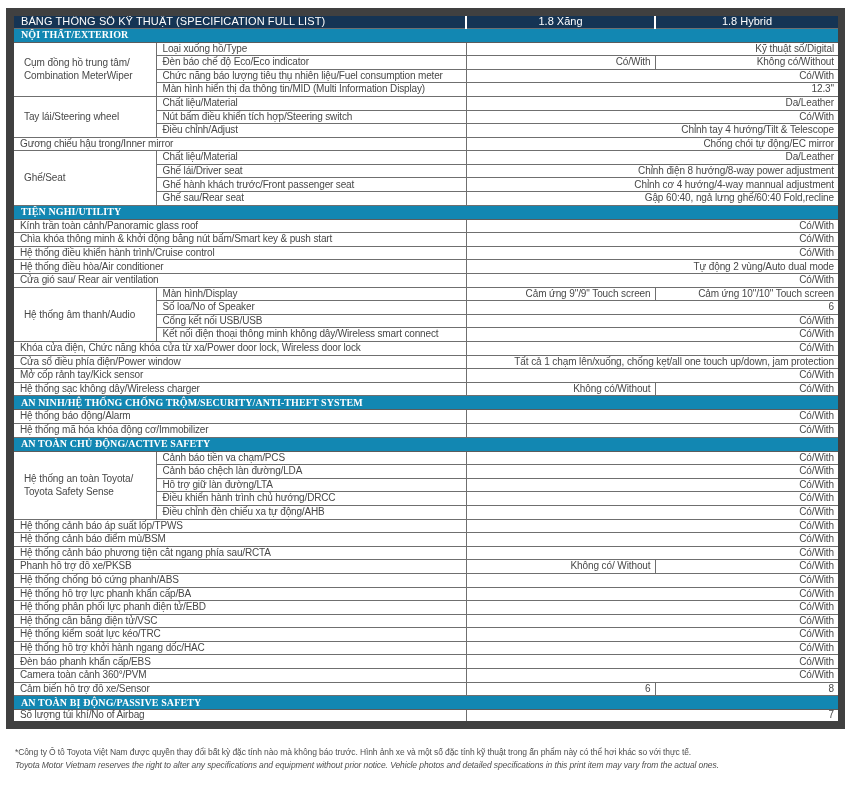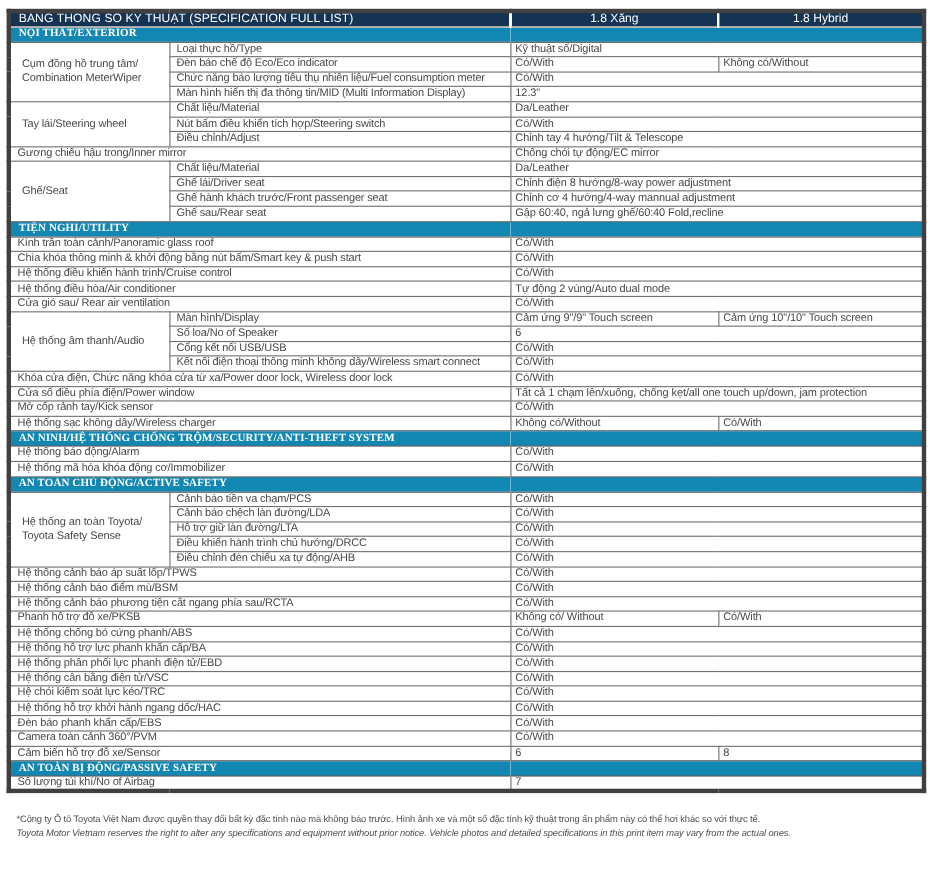--- a/index.html
+++ b/index.html
@@ -10,21 +10,21 @@
     font-family: "Liberation Sans", sans-serif;
   }
   .page { width: 845px; padding: 8px 7px 0 6px; }
 
   table.spec {
     width: 832px;
     border-collapse: collapse;
     table-layout: fixed;
     font-size: 10px;
     color: #484848;
-    border: 4px solid #404040;
+    border: 8px solid #404040;
   }
   col.c-group  { width: 146px; }
   col.c-feat   { width: 310px; }
   col.c-xang   { width: 189px; }
   col.c-hybrid { width: 187px; }
 
   .spec td, .spec th {
     border: 1px solid #6f6f6f;
     padding: 0 4px;
     height: 13.6px;
@@ -65,21 +65,21 @@
     letter-spacing: -0.1px;
     margin-left: 14px;
   }
   td.feature {
     white-space: nowrap;
     text-align: left;
     padding-left: 6px;
     letter-spacing: -0.15px;
   }
   td.val {
-    text-align: left;
+    text-align: right;
     white-space: nowrap;
     letter-spacing: -0.1px;
   }
   tr.sub-row td { border-top-color: #9d9d9d; }
 
   .footnote {
     width: 832px;
     margin-top: 17px;
     padding-left: 9px;
     font-size: 8.5px;
@@ -107,21 +107,21 @@
         <th class="model-col">1.8 Hybrid</th>
       </tr>
     </thead>
     <tbody>
         <tr class="section-row">
           <td class="section-title" colspan="2">NỘI THẤT/EXTERIOR</td>
           <td class="section-rest" colspan="2"></td>
         </tr>
         <tr class="major-row">
           <td class="group-cell" rowspan="4">Cụm đồng hồ trung tâm/ Combination MeterWiper</td>
-          <td class="feature" colspan="1">Loại thực hồ/Type</td>
+          <td class="feature" colspan="1">Loại xuống hồ/Type</td>
           <td class="val" colspan="2">Kỹ thuật số/Digital</td>
         </tr>
         <tr class="sub-row">
           <td class="feature" colspan="1">Đèn báo chế độ Eco/Eco indicator</td>
           <td class="val">Có/With</td>
           <td class="val">Không có/Without</td>
         </tr>
         <tr class="sub-row">
           <td class="feature" colspan="1">Chức năng báo lượng tiêu thụ nhiên liệu/Fuel consumption meter</td>
           <td class="val" colspan="2">Có/With</td>
@@ -287,21 +287,21 @@
         </tr>
         <tr class="major-row">
           <td class="feature" colspan="2">Hệ thống phân phối lực phanh điện tử/EBD</td>
           <td class="val" colspan="2">Có/With</td>
         </tr>
         <tr class="major-row">
           <td class="feature" colspan="2">Hệ thống cân bằng điện tử/VSC</td>
           <td class="val" colspan="2">Có/With</td>
         </tr>
         <tr class="major-row">
-          <td class="feature" colspan="2">Hệ chói kiểm soát lực kéo/TRC</td>
+          <td class="feature" colspan="2">Hệ thống kiểm soát lực kéo/TRC</td>
           <td class="val" colspan="2">Có/With</td>
         </tr>
         <tr class="major-row">
           <td class="feature" colspan="2">Hệ thống hỗ trợ khởi hành ngang dốc/HAC</td>
           <td class="val" colspan="2">Có/With</td>
         </tr>
         <tr class="major-row">
           <td class="feature" colspan="2">Đèn báo phanh khẩn cấp/EBS</td>
           <td class="val" colspan="2">Có/With</td>
         </tr>

